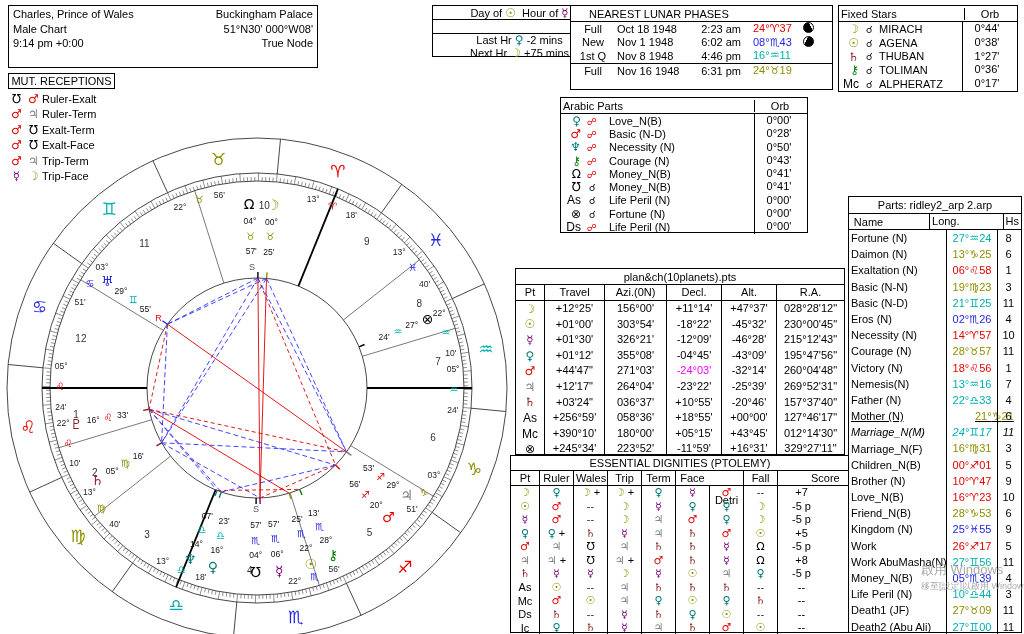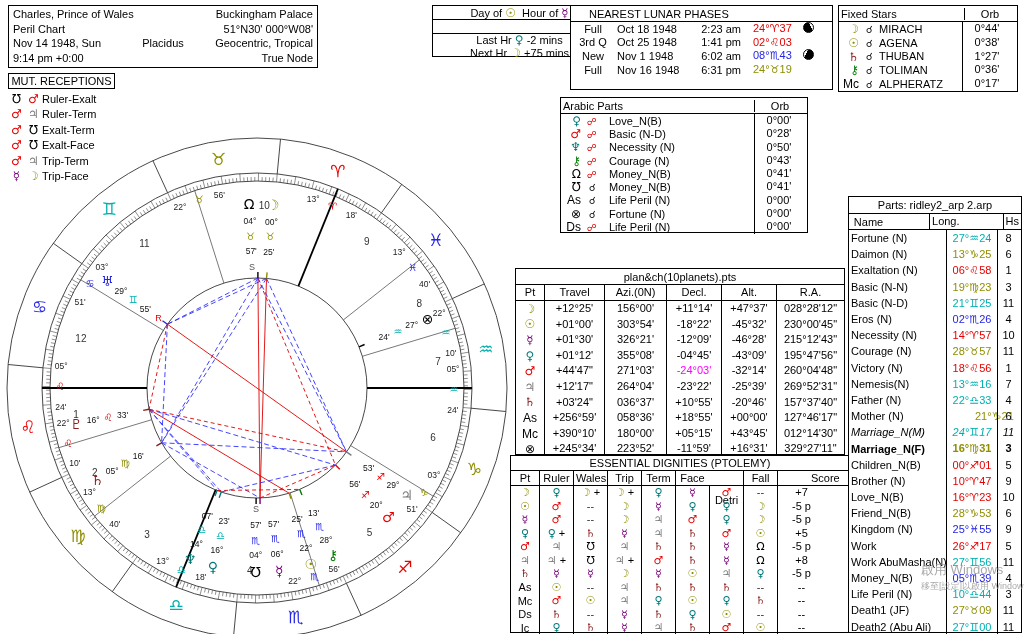--- a/index.html
+++ b/index.html
@@ -26,28 +26,23 @@
 
 <div id="screen">
 
   <div class="panel" id="birthbox" style="left:8px;top:5px;width:310px;height:63px;padding:1px 4px;">
       <div class="row" style="height:14.5px;display:grid;grid-template-columns:1fr auto 1fr;width:100%;">
        <span>Charles, Prince of Wales</span>
        <span class="c"></span>
        <span class="r">Buckingham Palace</span>
      </div>
       <div class="row" style="height:14.5px;display:grid;grid-template-columns:1fr auto 1fr;width:100%;">
-       <span>Peril Chart</span>
+       <span>Male Chart</span>
        <span class="c"></span>
        <span class="r">51°N30'  000°W08'</span>
-     </div>
-      <div class="row" style="height:14.5px;display:grid;grid-template-columns:1fr auto 1fr;width:100%;">
-       <span>Nov 14 1948, Sun</span>
-       <span class="c">Placidus</span>
-       <span class="r">Geocentric, Tropical</span>
      </div>
       <div class="row" style="height:14.5px;display:grid;grid-template-columns:1fr auto 1fr;width:100%;">
        <span>9:14 pm +0:00</span>
        <span class="c"></span>
        <span class="r">True Node</span>
      </div>
     </div>
 
   <div style="position:absolute;left:8px;top:73px;">
     <div class="panel" style="position:relative;width:107px;height:16px;line-height:14px;text-align:center;">MUT. RECEPTIONS</div>
@@ -110,32 +105,32 @@
         <span style="padding-left:18px;">NEAREST LUNAR PHASES</span>
       </div>
       <div class="row " style="height:13.6px;">
        <span class="cell c" style="width:44px;">Full</span>
        <span class="cell" style="width:76px;">Oct 18 1948</span>
        <span class="cell r" style="width:52px;">2:23 am</span>
        <span class="cell" style="width:58px;padding-left:10px;"><span style="color:#e60000;">24°<span class="glyph">♈</span>37</span></span>
        <span class="cell" style="width:16px;"><span class="moonicon mi-waning"></span></span>
      </div>
       <div class="row " style="height:13.6px;">
-       <span class="cell c" style="width:44px;">3rd Q</span>
-       <span class="cell" style="width:76px;">Oct 25 1948</span>
-       <span class="cell r" style="width:52px;">1:41 pm</span>
-       <span class="cell" style="width:58px;padding-left:10px;"><span style="color:#e60000;">02°<span class="glyph">♌</span>03</span></span>
-       <span class="cell" style="width:16px;"></span>
-     </div>
-      <div class="row " style="height:13.6px;">
        <span class="cell c" style="width:44px;">New</span>
        <span class="cell" style="width:76px;">Nov 1 1948</span>
        <span class="cell r" style="width:52px;">6:02 am</span>
        <span class="cell" style="width:58px;padding-left:10px;"><span style="color:#2424e6;">08°<span class="glyph">♏</span>43</span></span>
        <span class="cell" style="width:16px;"><span class="moonicon mi-waxing"></span></span>
+     </div>
+      <div class="row hdrline" style="height:13.6px;">
+       <span class="cell c" style="width:44px;">1st Q</span>
+       <span class="cell" style="width:76px;">Nov 8 1948</span>
+       <span class="cell r" style="width:52px;">4:46 pm</span>
+       <span class="cell" style="width:58px;padding-left:10px;"><span style="color:#00b0b0;">16°<span class="glyph">♒</span>11</span></span>
+       <span class="cell" style="width:16px;"></span>
      </div>
       <div class="row " style="height:13.6px;">
        <span class="cell c" style="width:44px;">Full</span>
        <span class="cell" style="width:76px;">Nov 16 1948</span>
        <span class="cell r" style="width:52px;">6:31 pm</span>
        <span class="cell" style="width:58px;padding-left:10px;"><span style="color:#8e8e00;">24°<span class="glyph">♉</span>19</span></span>
        <span class="cell" style="width:16px;"></span>
      </div>
     </div>
 
@@ -520,31 +515,31 @@
       <div class="row" style="height:16.2px;">
        <span class="cell" style="width:97px;">Nemesis(N)</span>
        <span class="cell c vline" style="width:51px;height:100%;line-height:16.2px;"><span style="color:#00b0b0;">13°<span class="glyph">♒</span>16</span></span>
        <span class="cell c vline" style="width:22px;height:100%;line-height:16.2px;">7</span>
      </div>
       <div class="row" style="height:16.2px;">
        <span class="cell" style="width:97px;">Father (N)</span>
        <span class="cell c vline" style="width:51px;height:100%;line-height:16.2px;"><span style="color:#00b0b0;">22°<span class="glyph">♎</span>33</span></span>
        <span class="cell c vline" style="width:22px;height:100%;line-height:16.2px;">4</span>
      </div>
-      <div class="row" style="height:16.2px;">
+      <div class="row" style="height:16.2px;text-decoration:underline;">
        <span class="cell" style="width:97px;">Mother (N)</span>
        <span class="cell c vline" style="width:51px;height:100%;line-height:16.2px;padding-left:28px;"><span style="color:#8e8e00;">21°<span class="glyph">♑</span>21</span></span>
        <span class="cell c vline" style="width:22px;height:100%;line-height:16.2px;">6</span>
      </div>
       <div class="row" style="height:16.2px;font-style:italic;">
        <span class="cell" style="width:97px;">Marriage_N(M)</span>
        <span class="cell c vline" style="width:51px;height:100%;line-height:16.2px;"><span style="color:#00b0b0;">24°<span class="glyph">♊</span>17</span></span>
        <span class="cell c vline" style="width:22px;height:100%;line-height:16.2px;">11</span>
      </div>
-      <div class="row" style="height:16.2px;font-weight:bold;">
+      <div class="row" style="height:16.2px;">
        <span class="cell" style="width:97px;">Marriage_N(F)</span>
        <span class="cell c vline" style="width:51px;height:100%;line-height:16.2px;"><span style="color:#8e8e00;">16°<span class="glyph">♍</span>31</span></span>
        <span class="cell c vline" style="width:22px;height:100%;line-height:16.2px;">3</span>
      </div>
       <div class="row" style="height:16.2px;">
        <span class="cell" style="width:97px;">Children_N(B)</span>
        <span class="cell c vline" style="width:51px;height:100%;line-height:16.2px;"><span style="color:#e60000;">00°<span class="glyph">♐</span>01</span></span>
        <span class="cell c vline" style="width:22px;height:100%;line-height:16.2px;">5</span>
      </div>
       <div class="row" style="height:16.2px;">

